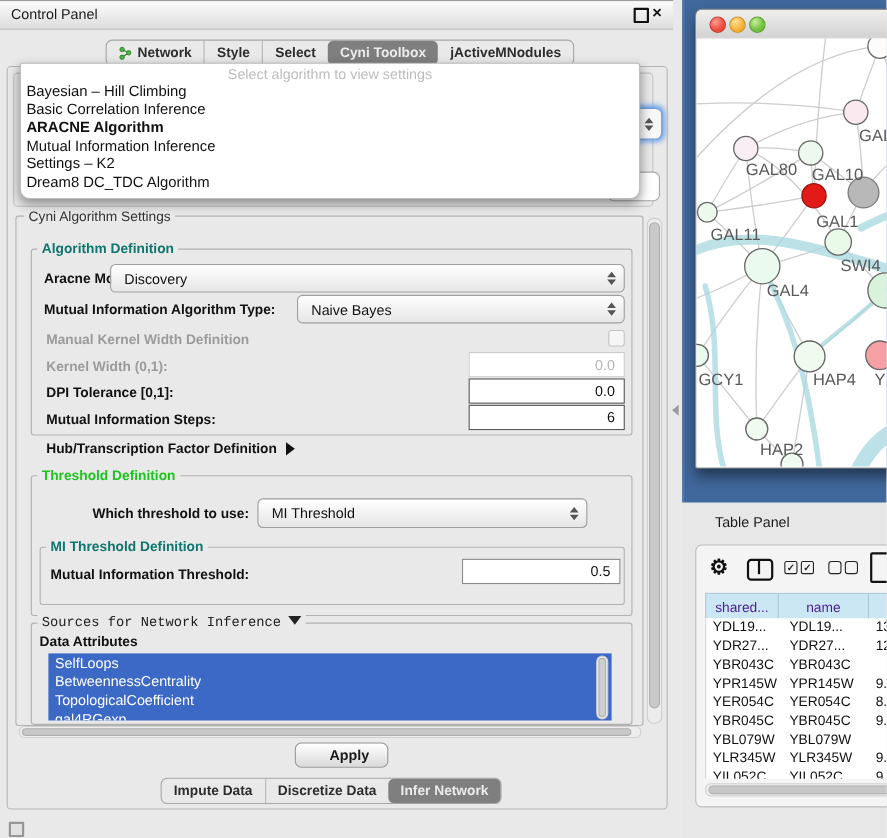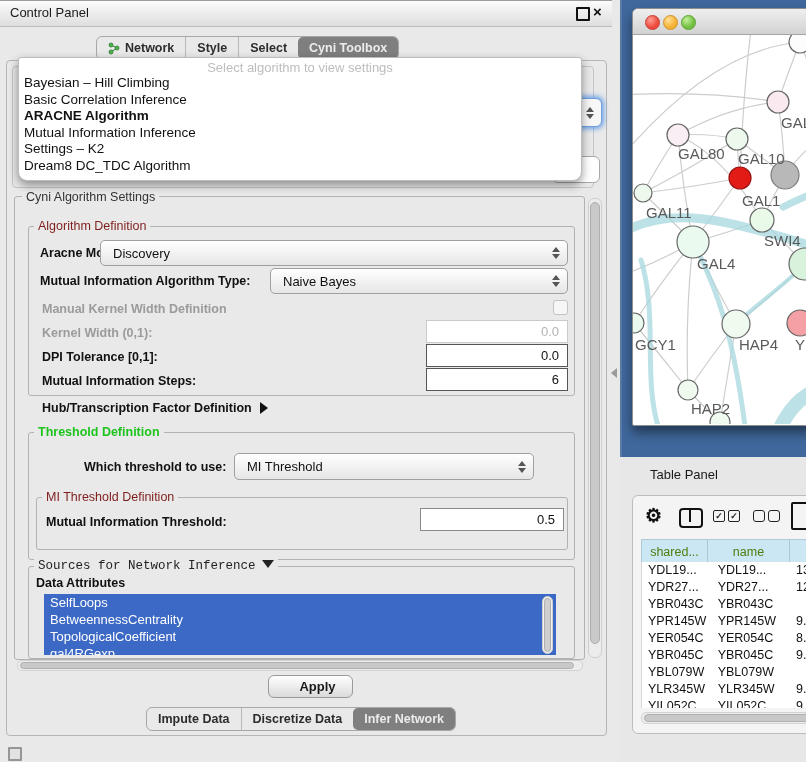--- a/index.html
+++ b/index.html
@@ -26,21 +26,21 @@
   .combo-sliver{left:552px;top:156px;width:46px;height:25px;border-radius:6px;background:#fff;border:1px solid #a8a8a8;}
   
   .popup{left:18px;top:57px;width:562px;height:120px;background:#fff;border:1px solid #bcbcbc;
          border-radius:3px 3px 9px 9px;box-shadow:0 4px 10px rgba(0,0,0,.4);padding-top:2px;}
   .popup .ph{ text-align:center;color:#bdbdbd;font-size:13px;height:15px;}
   .popup .it{padding-left:5px;font-size:13.5px;line-height:16.5px;color:#111;white-space:nowrap;}
   .popup .it.b{font-weight:700;}
   
   .group{border:1px solid #b2b2b2;border-radius:3px;}
   .glabel{position:absolute;background:#e9e9e9;padding:0 4px;font-size:12.5px;white-space:nowrap;}
-  .blue{color:#7f1d1d;font-weight:400;}
+  .blue{color:#0f766e;font-weight:700;}
   .green{color:#1ec41e;font-weight:700;}
   .lbl{position:absolute;font-size:12.5px;font-weight:700;color:#111;white-space:nowrap;}
   .lbl.dis{color:#9b9b9b;}
   .combo{position:absolute;background:linear-gradient(#ffffff,#e6e6e6);border:1px solid #9f9f9f;
          border-radius:5px;display:flex;align-items:center;}
   .combo .v{padding-left:12px;font-size:13px;color:#111;}
   .spin{position:absolute;right:7px;top:50%;transform:translateY(-50%);width:9px;height:12px;}
   .spin::before{content:"";position:absolute;left:1px;top:0;border-left:4px solid transparent;
      border-right:4px solid transparent;border-bottom:5px solid #555;}
   .spin::after{content:"";position:absolute;left:1px;bottom:0;border-left:4px solid transparent;
@@ -78,21 +78,21 @@
   .tablebar .t{position:absolute;left:30px;top:10px;font-size:13px;}
   .tpanel{left:632px;top:495px;width:182px;height:237px;background:#f4f4f4;border:1px solid #bdbdbd;border-radius:6px;}
   .icon{position:absolute;color:#111;}
   .gear{left:12px;top:8px;font-size:19px;font-weight:700;}
   .panes{left:46px;top:12px;width:20px;height:16px;border:2px solid #111;border-radius:4px;}
   .panes::after{content:"";position:absolute;left:8px;top:0;width:2px;height:12px;background:#111;}
   .ckbox{position:absolute;width:10px;height:10px;border:1.5px solid #222;border-radius:2px;font-size:9px;
          line-height:10px;text-align:center;font-weight:700;}
   .doc-ico{left:158px;top:6px;width:18px;height:24px;border:2px solid #111;border-radius:2px;background:#f4f4f4;}
   .thead{position:absolute;left:8px;top:43px;height:23px;background:#cbe7f3;border:1px solid #b0ccd8;display:flex;}
-  .thead .hc{display:flex;align-items:center;justify-content:center;font-size:12.5px;color:#4d7c0f;
+  .thead .hc{display:flex;align-items:center;justify-content:center;font-size:12.5px;color:#4c1d95;
              border-right:1px solid #aac8d6;overflow:hidden;}
   .tbody{position:absolute;left:8px;top:66px;background:#fff;overflow:hidden;border-left:1px solid #d8d8d8;}
   .trow{display:flex;height:17px;line-height:17px;font-size:12.5px;color:#111;}
   .trow .c{overflow:hidden;white-space:nowrap;}
   .mini-float{left:8px;top:747px;width:10px;height:10px;border:2px solid #969696;background:#e2e2e2;border-radius:1px;}
   svg text{font-family:"Liberation Sans",sans-serif;}
 </style>
 </head>
 <body>
 
@@ -117,20 +117,23 @@
         <span>Network</span>
       </div>
       <div class="tab">
           <span>Style</span>
         </div>
       <div class="tab">
           <span>Select</span>
         </div>
       <div class="tab sel">
           <span>Cyni Toolbox</span>
+        </div>
+      <div class="tab">
+          <span>jActiveMNodules</span>
         </div>
     </div>
   </div>
 
   <div class="abs outerpanel"></div>
   <div class="abs topsection"></div>
   <div class="abs combo-sliver-focus">
       <span class="spin"></span>
     </div>
   <div class="abs combo-sliver"></div>

